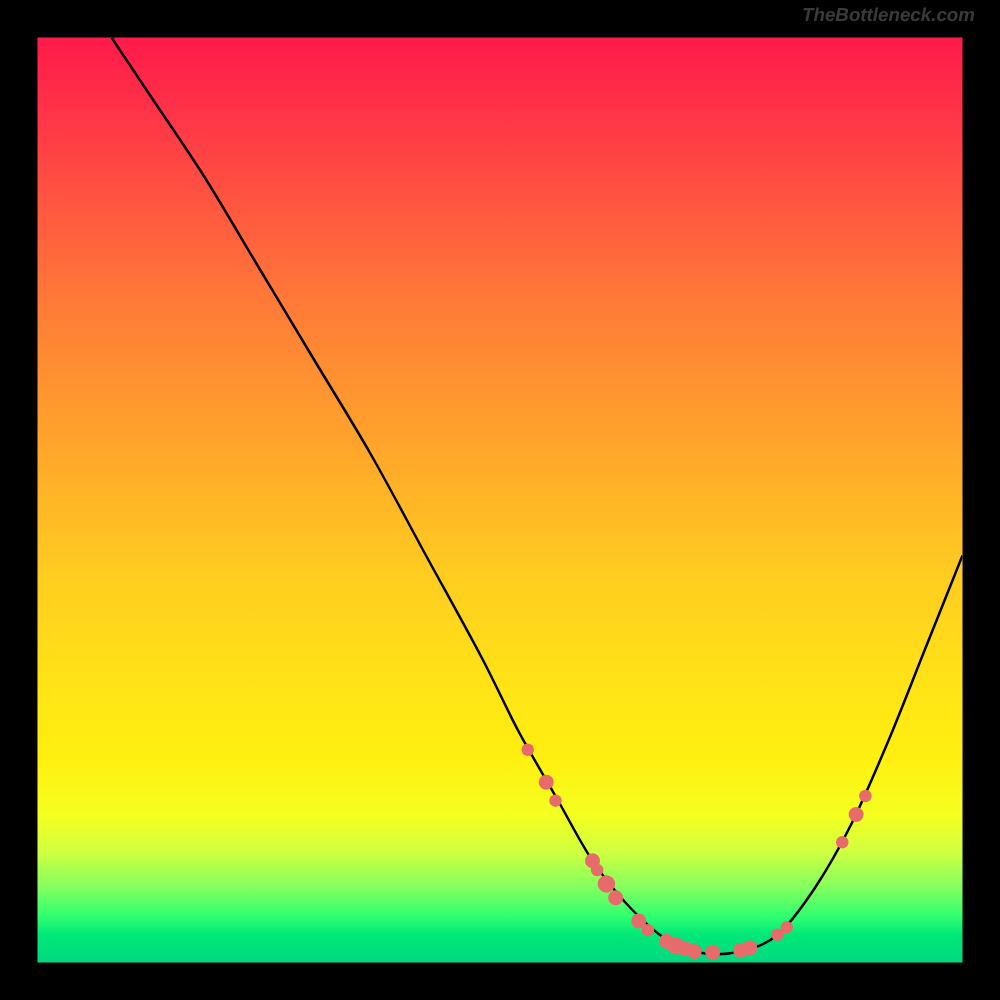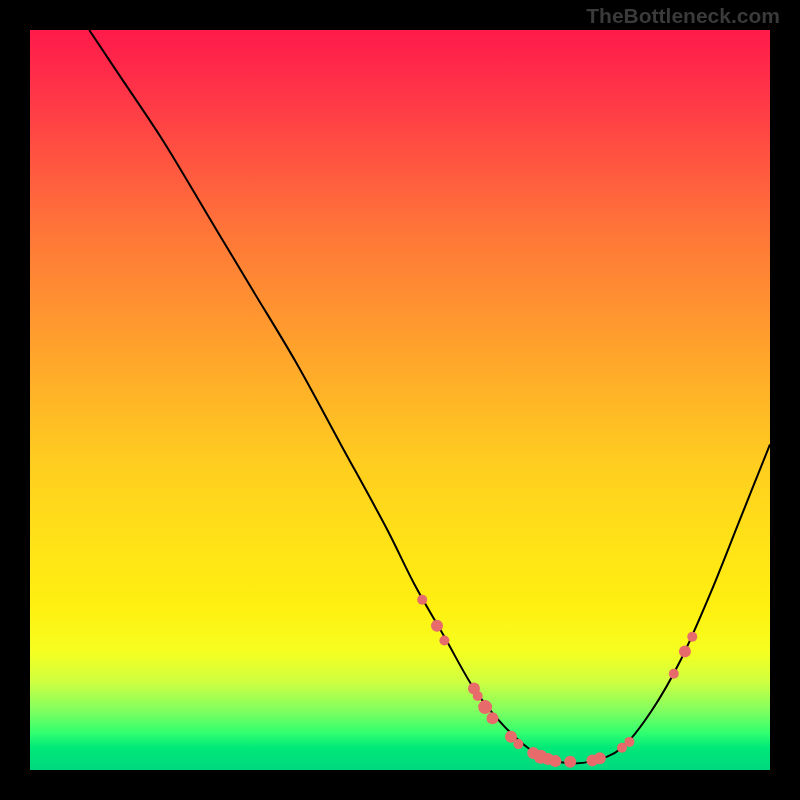--- a/index.html
+++ b/index.html
@@ -12,23 +12,24 @@
       height: 800px;
       background: #000;
       position: relative;
       font-family: Arial, sans-serif;
     }
     .watermark {
       position: absolute;
       top: 4px;
       right: 20px;
       color: #3a3a3a;
-      font-size: 21px;
+      font-size: 15px;
       font-weight: bold;
       z-index: 10;
+      font-style: italic;
     }
     .chart-area {
       position: absolute;
       top: 30px;
       left: 30px;
       width: 740px;
       height: 740px;
       background: linear-gradient(to bottom, 
         #ff1a4a 0%,
         #ff3348 8%,

